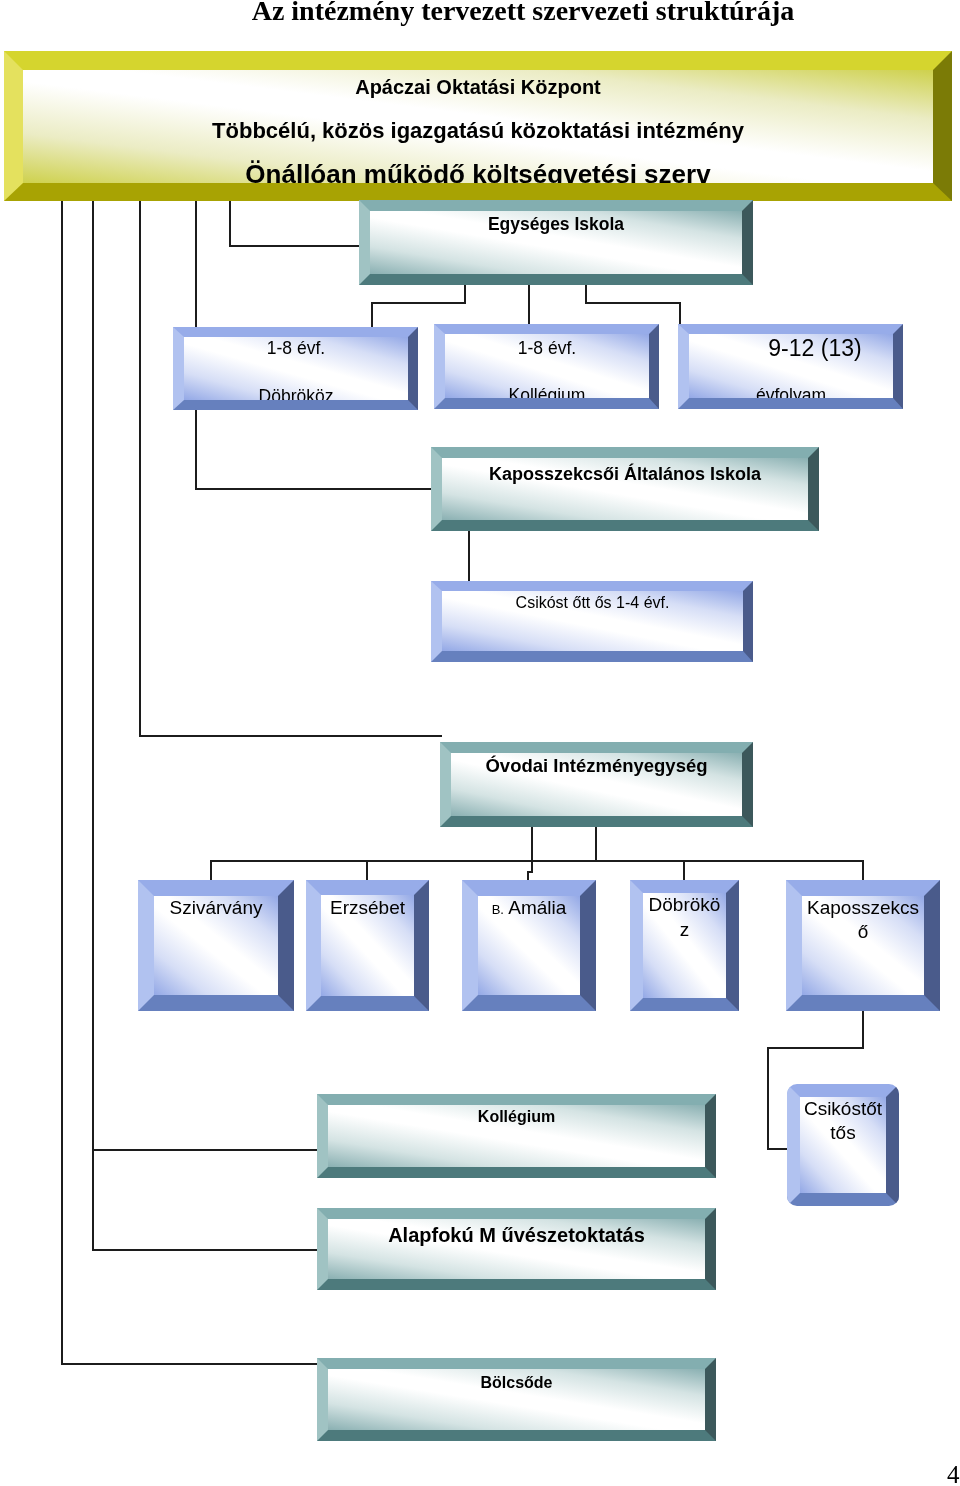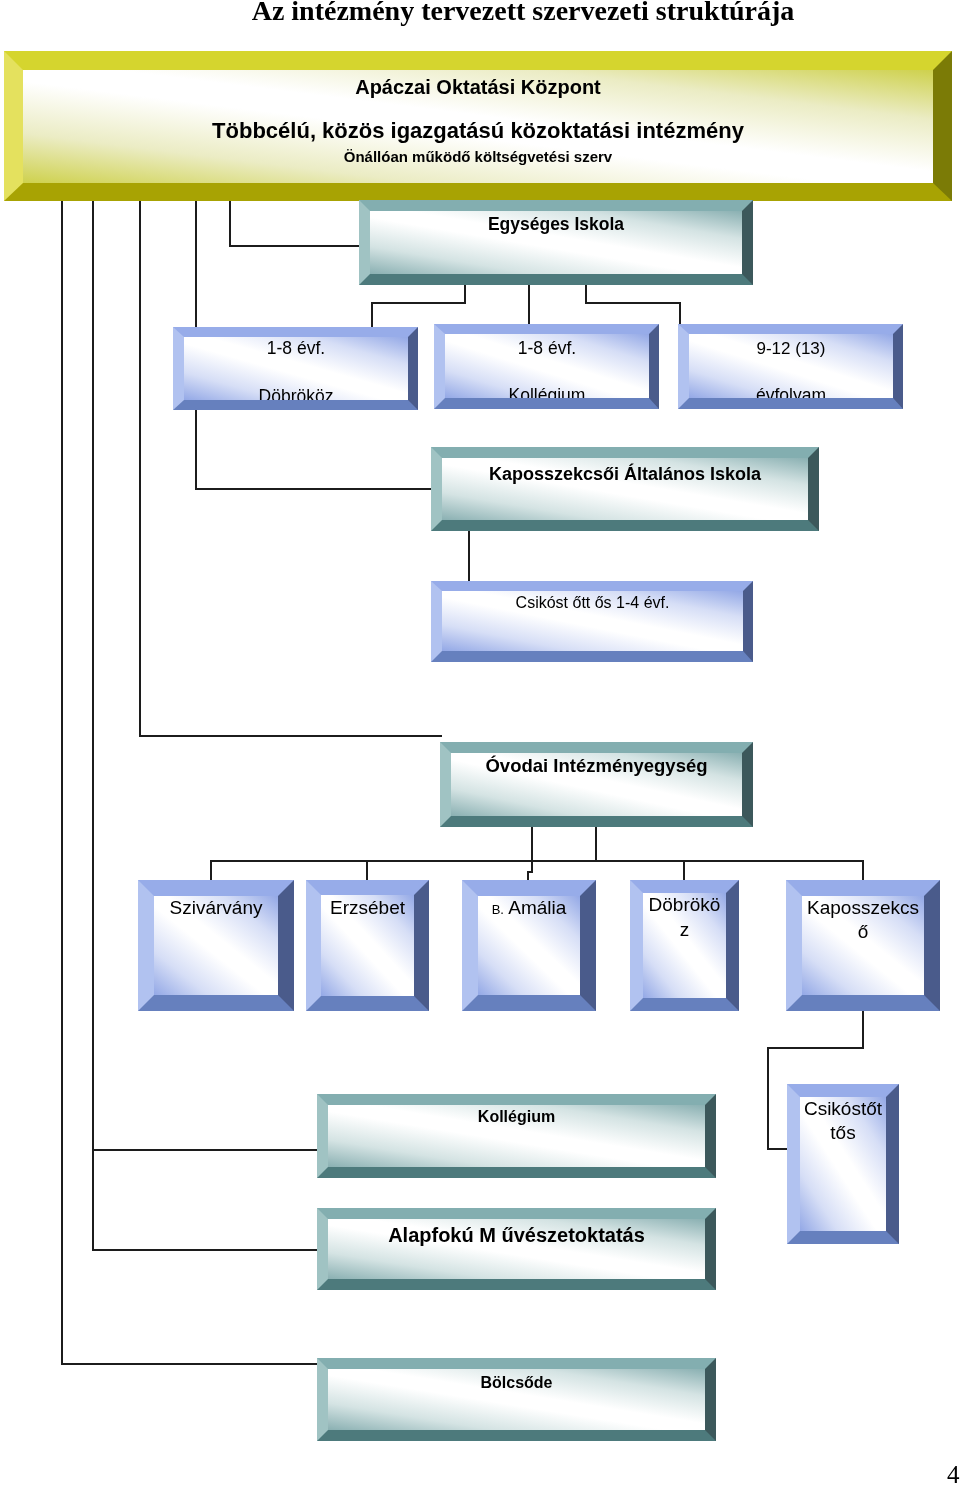--- a/index.html
+++ b/index.html
@@ -92,21 +92,21 @@
     <div class="ln lnv" style="left:862px;top:1009px;height:40px;"></div>
     <div class="ln lnh" style="left:767px;top:1047px;width:97px;"></div>
     <div class="ln lnv" style="left:767px;top:1047px;height:103px;"></div>
     <div class="ln lnh" style="left:767px;top:1148px;width:24px;"></div>
   </div>
 
   <div class="box b-yellow" style="left:4px;top:51px;width:948px;height:150px;border-width:19px 19px 18px 19px;">
     <div class="inner f-yellow">
       <div class="txt" style="top:3px;font-size:20px;line-height:28px;font-weight:bold;">Apáczai Oktatási Központ</div>
       <div class="txt" style="top:47px;font-size:22px;line-height:28px;font-weight:bold;">Többcélú, közös igazgatású közoktatási intézmény</div>
-      <div class="txt" style="top:73px;font-size:15px;line-height:28px;font-weight:bold;">Önállóan működő költségvetési szerv</div>
+      <div class="txt" style="top:90px;font-size:26px;line-height:28px;font-weight:bold;">Önállóan működő költségvetési szerv</div>
     </div>
   </div>
 
   <div class="box b-teal" style="left:359px;top:200px;width:394px;height:85px;border-width:11px;">
     <div class="inner f-teal">
       <div class="txt" style="top:2px;font-size:17.5px;line-height:22px;font-weight:bold;">Egységes Iskola</div>
     </div>
   </div>
 
   <div class="box b-blue" style="left:173px;top:327px;width:245px;height:83px;border-width:10px 10px 10px 11px;">
@@ -118,21 +118,21 @@
 
   <div class="box b-blue" style="left:434px;top:324px;width:225px;height:85px;border-width:10px 10px 11px 11px;">
     <div class="inner f-blue">
       <div class="txt" style="top:2.5px;font-size:17.5px;line-height:23px;">1-8 évf.</div>
       <div class="txt" style="top:49.5px;font-size:17.5px;line-height:23px;">Kollégium</div>
     </div>
   </div>
 
   <div class="box b-blue" style="left:678px;top:324px;width:225px;height:85px;border-width:10px 10px 11px 11px;">
     <div class="inner f-blue">
-      <div class="txt" style="top:2.5px;font-size:17px;line-height:23px;">9-12 (13)</div>
+      <div class="txt" style="top:2.5px;font-size:23px;line-height:23px;padding-left:24px;">9-12 (13)</div>
       <div class="txt" style="top:49.5px;font-size:17.5px;line-height:23px;">évfolyam</div>
     </div>
   </div>
 
   <div class="box b-teal" style="left:431px;top:447px;width:388px;height:84px;border-width:11px;">
     <div class="inner f-teal">
       <div class="txt" style="top:5px;font-size:18px;line-height:22px;font-weight:bold;">Kaposszekcsői Általános Iskola</div>
     </div>
   </div>
 
@@ -177,21 +177,21 @@
       <div class="txt wrap" style="top:-0.5px;font-size:19px;line-height:24.5px;width:118px;left:2px;">Kaposszekcső</div>
     </div>
   </div>
 
   <div class="box b-teal" style="left:317px;top:1094px;width:399px;height:84px;border-width:11px;">
     <div class="inner f-teal">
       <div class="txt" style="top:1px;font-size:16px;line-height:21px;font-weight:bold;">Kollégium</div>
     </div>
   </div>
 
-  <div class="box b-blue" style="left:787px;top:1084px;width:112px;height:160px;border-width:13px;">
+  <div class="box b-blue" style="left:787px;top:1084px;width:112px;height:122px;border-width:13px;border-radius:10px;">
     <div class="inner f-blue">
       <div class="txt wrap" style="top:-0.5px;font-size:19px;line-height:24.5px;width:82px;left:2px;">Csikóstőttős</div>
     </div>
   </div>
 
   <div class="box b-teal" style="left:317px;top:1208px;width:399px;height:82px;border-width:11px;">
     <div class="inner f-teal">
       <div class="txt" style="top:3.5px;font-size:20px;line-height:24px;font-weight:bold;">Alapfokú M űvészetoktatás</div>
     </div>
   </div>

